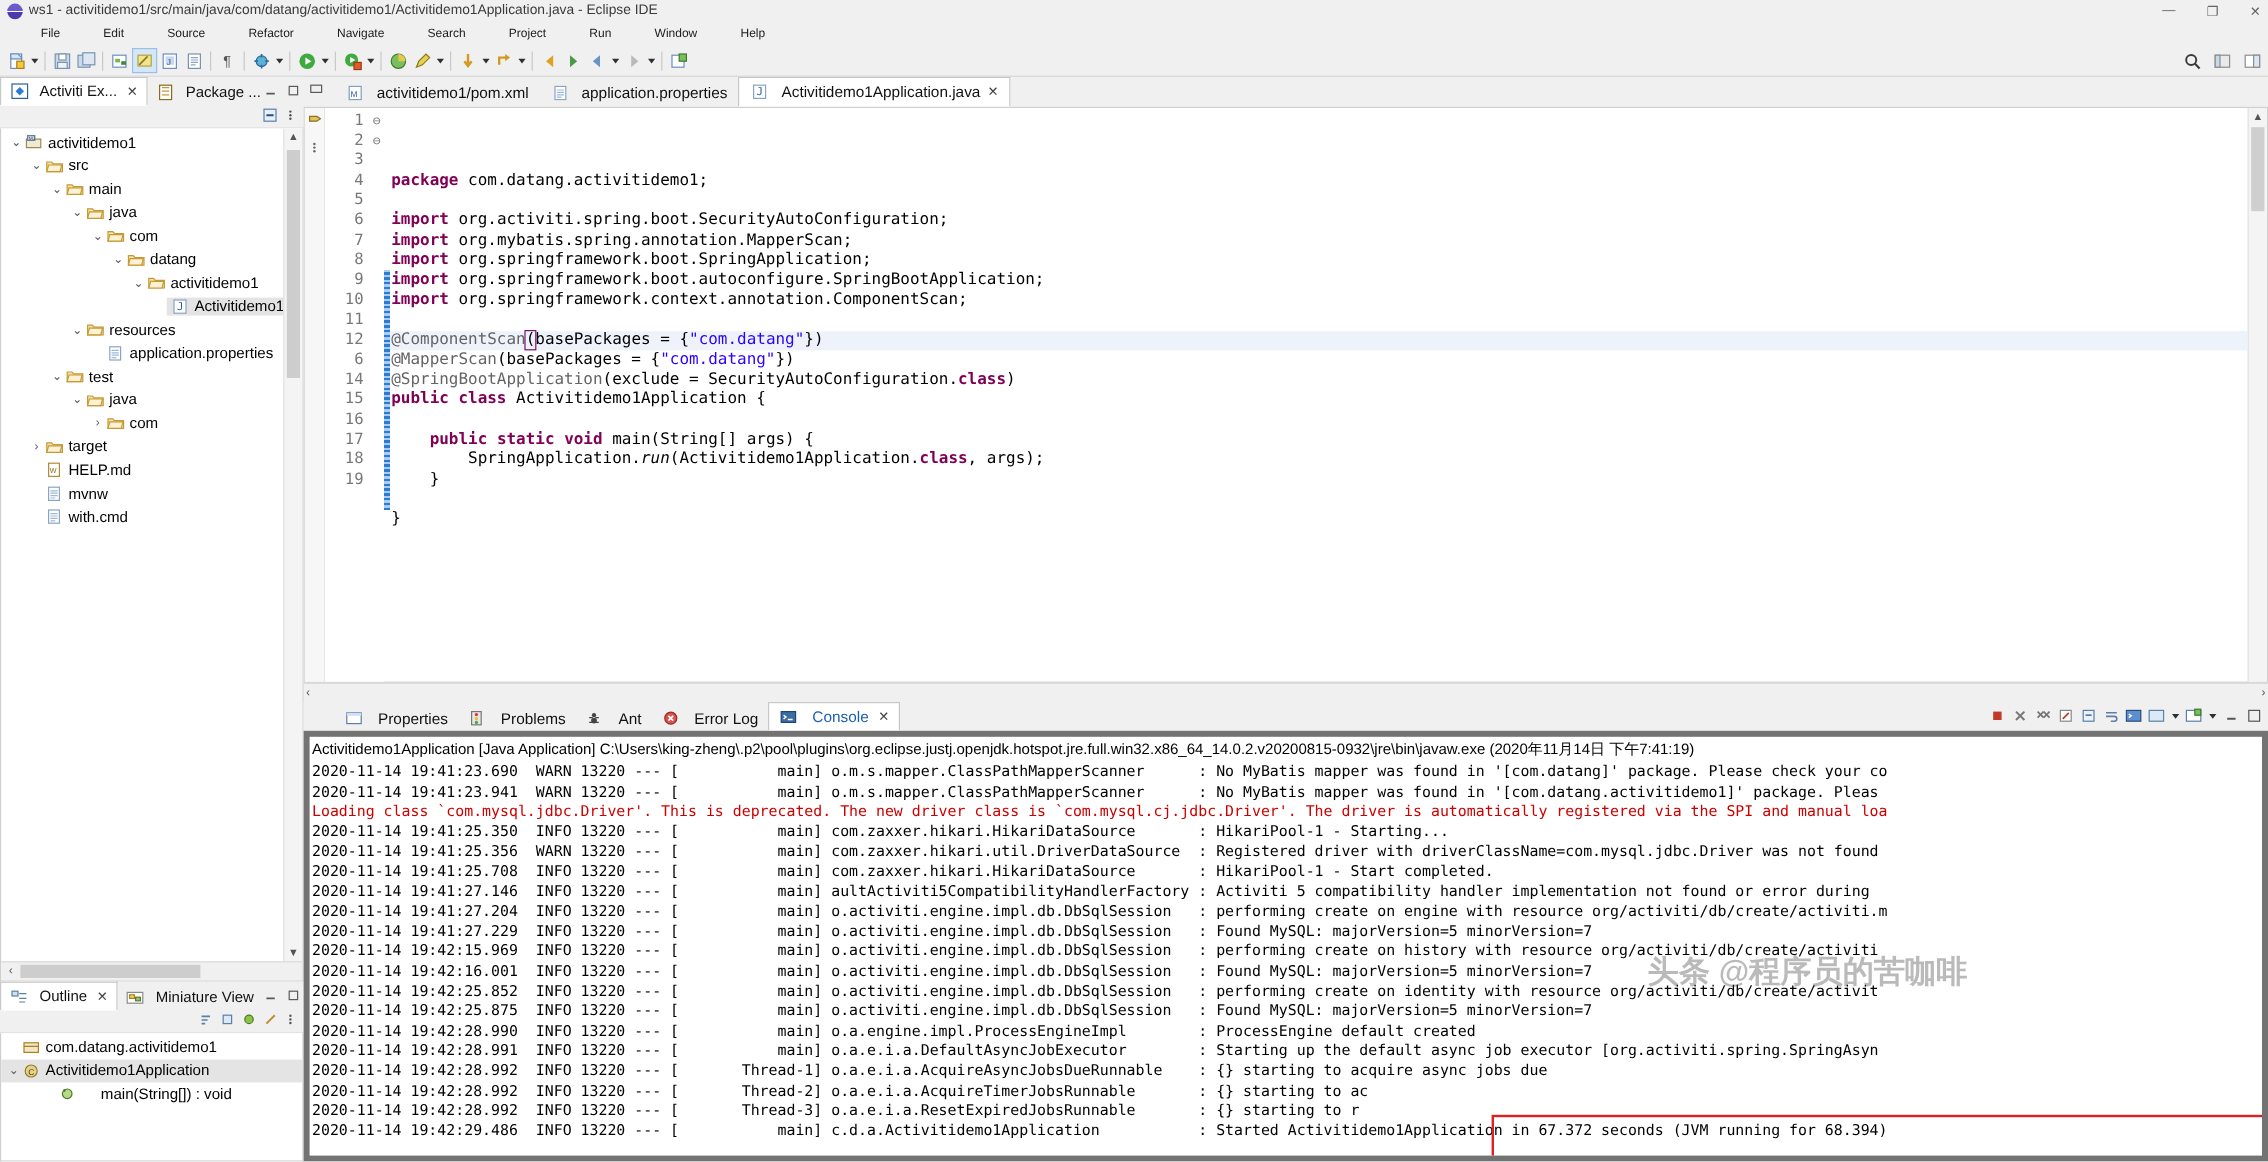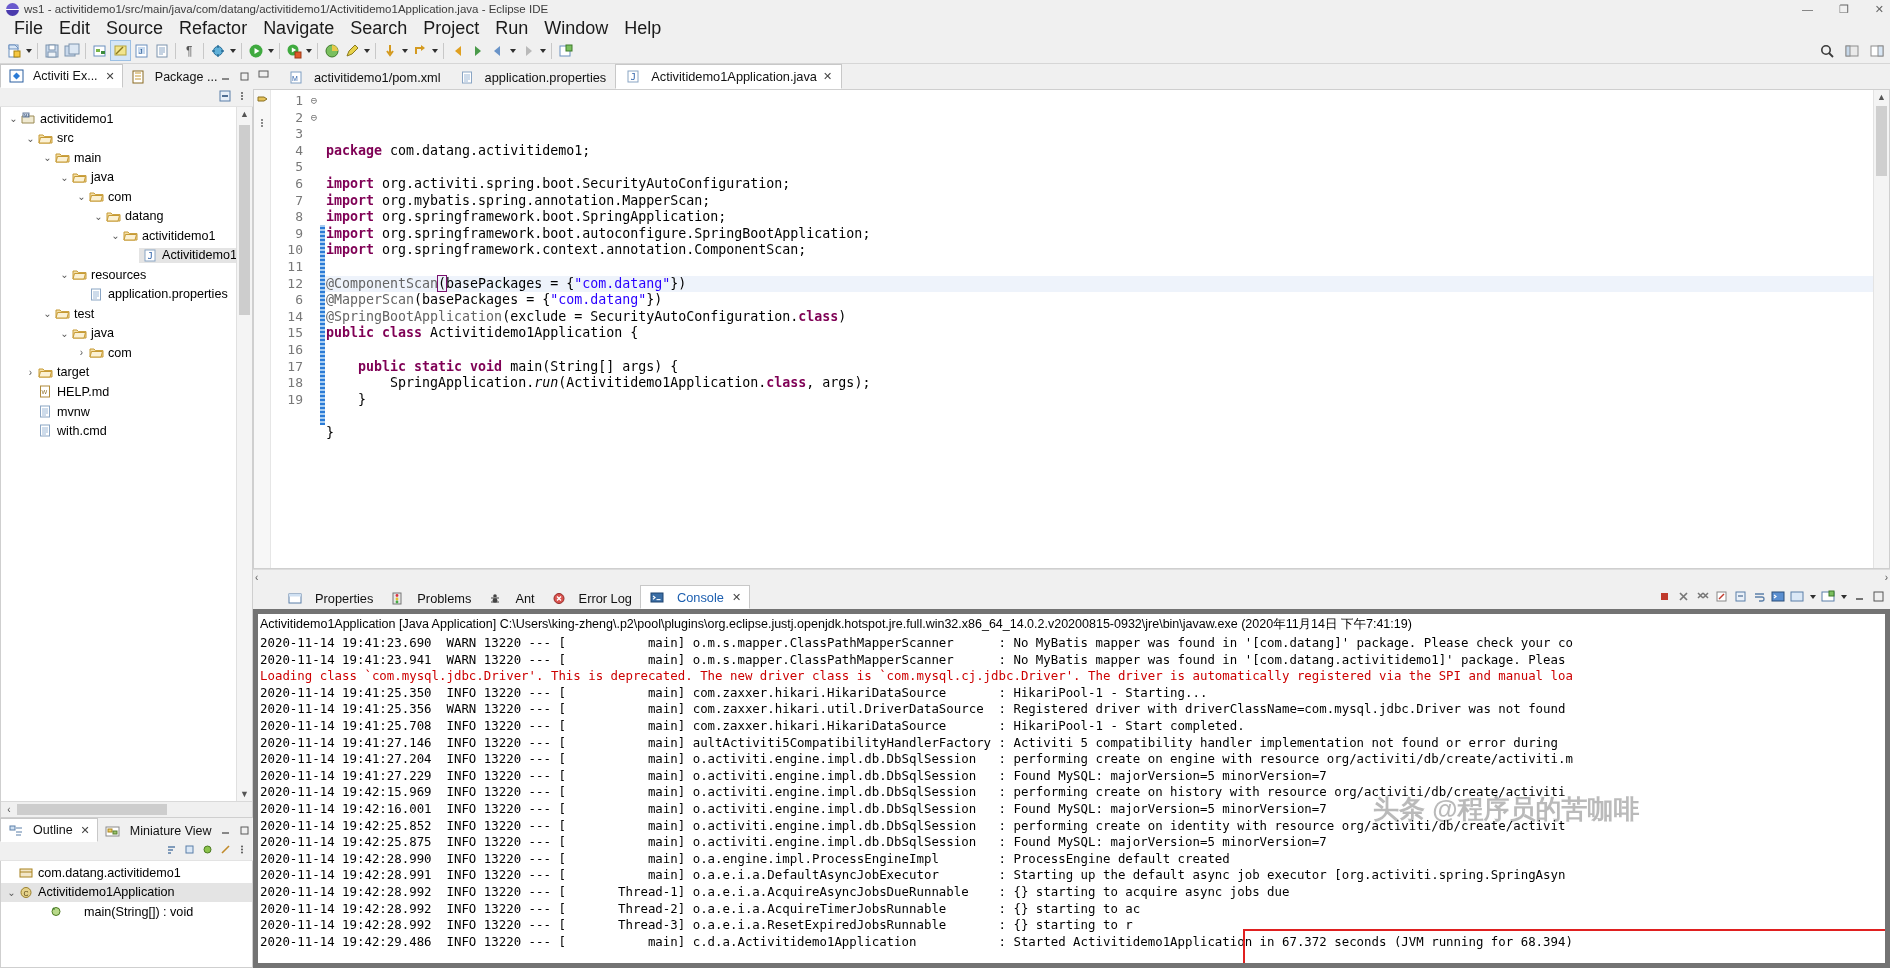--- a/index.html
+++ b/index.html
@@ -14,21 +14,21 @@
 
   
   .titlebar{height:18px;background:#f0f0f0;display:flex;align-items:center;padding-left:6px;position:relative;}
   .titlebar .tico{width:13px;height:13px;margin-right:5px;border-radius:50%;
       background:linear-gradient(#6a5acd 0 45%, #ffffff 45% 55%, #4a3aad 55% 100%);flex:0 0 auto;}
   .titlebar .ttxt{font-size:11.5px;color:#3b3b3b;white-space:nowrap;overflow:hidden;}
   .wbtns{position:absolute;right:6px;top:0;display:flex;gap:26px;align-items:center;height:18px;color:#666;font-size:11px;}
 
   
   .menubar{height:20px;display:flex;align-items:center;padding-left:6px;background:#f0f0f0;}
-  .menubar span{padding:2px 8px;font-size:18px;color:#1a1a1a;}
+  .menubar span{padding:2px 8px;font-size:10px;color:#1a1a1a;margin-left:20px;}
 
   
   .toolbar{height:25px;background:#f0f0f0;border-bottom:1px solid #d6d6d6;display:flex;align-items:center;padding-left:4px;gap:1px;position:relative;}
   .tb{width:19px;height:19px;display:flex;align-items:center;justify-content:center;flex:0 0 auto;}
   .tb svg{display:block;}
   .tbar-sep{width:1px;height:16px;background:#c8c8c8;margin:0 3px;flex:0 0 auto;}
   .carrow{width:9px;height:19px;display:flex;align-items:center;justify-content:center;flex:0 0 auto;}
   .carrow i{display:block;width:0;height:0;border-left:3.5px solid transparent;border-right:3.5px solid transparent;border-top:4px solid #2f2f2f;}
   .tb-right{position:absolute;right:4px;display:flex;align-items:center;gap:6px;}
 

